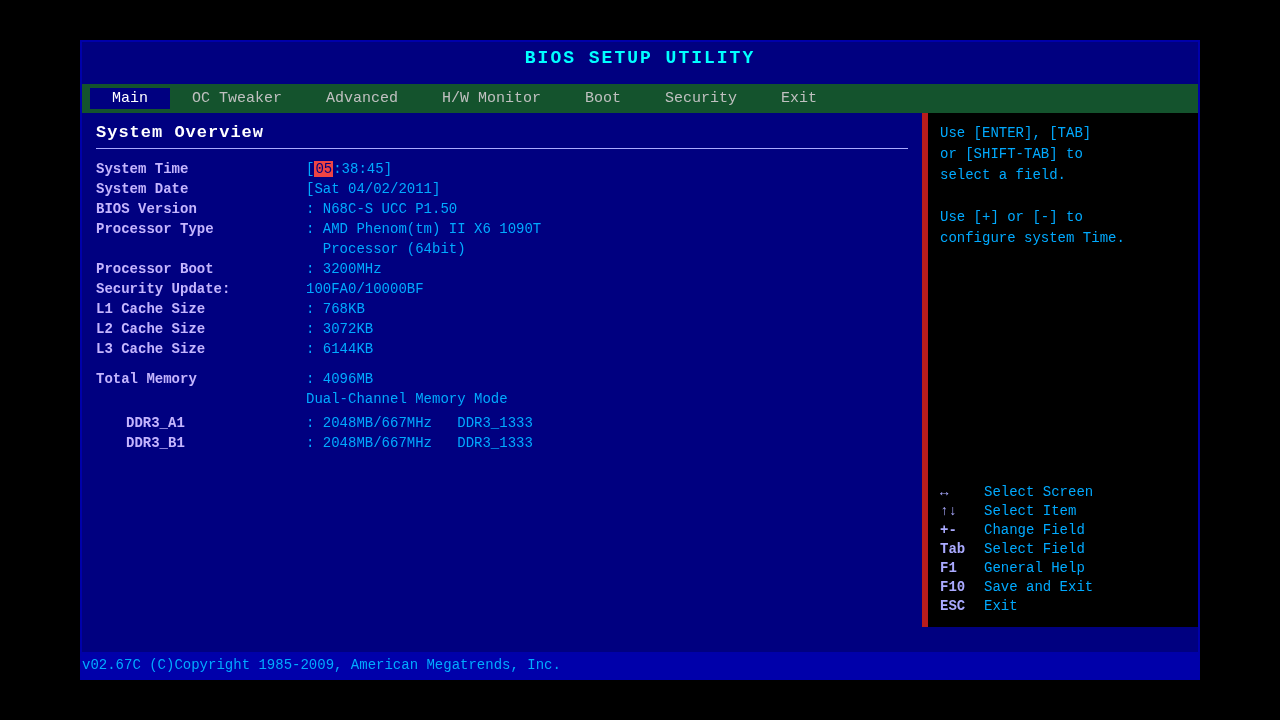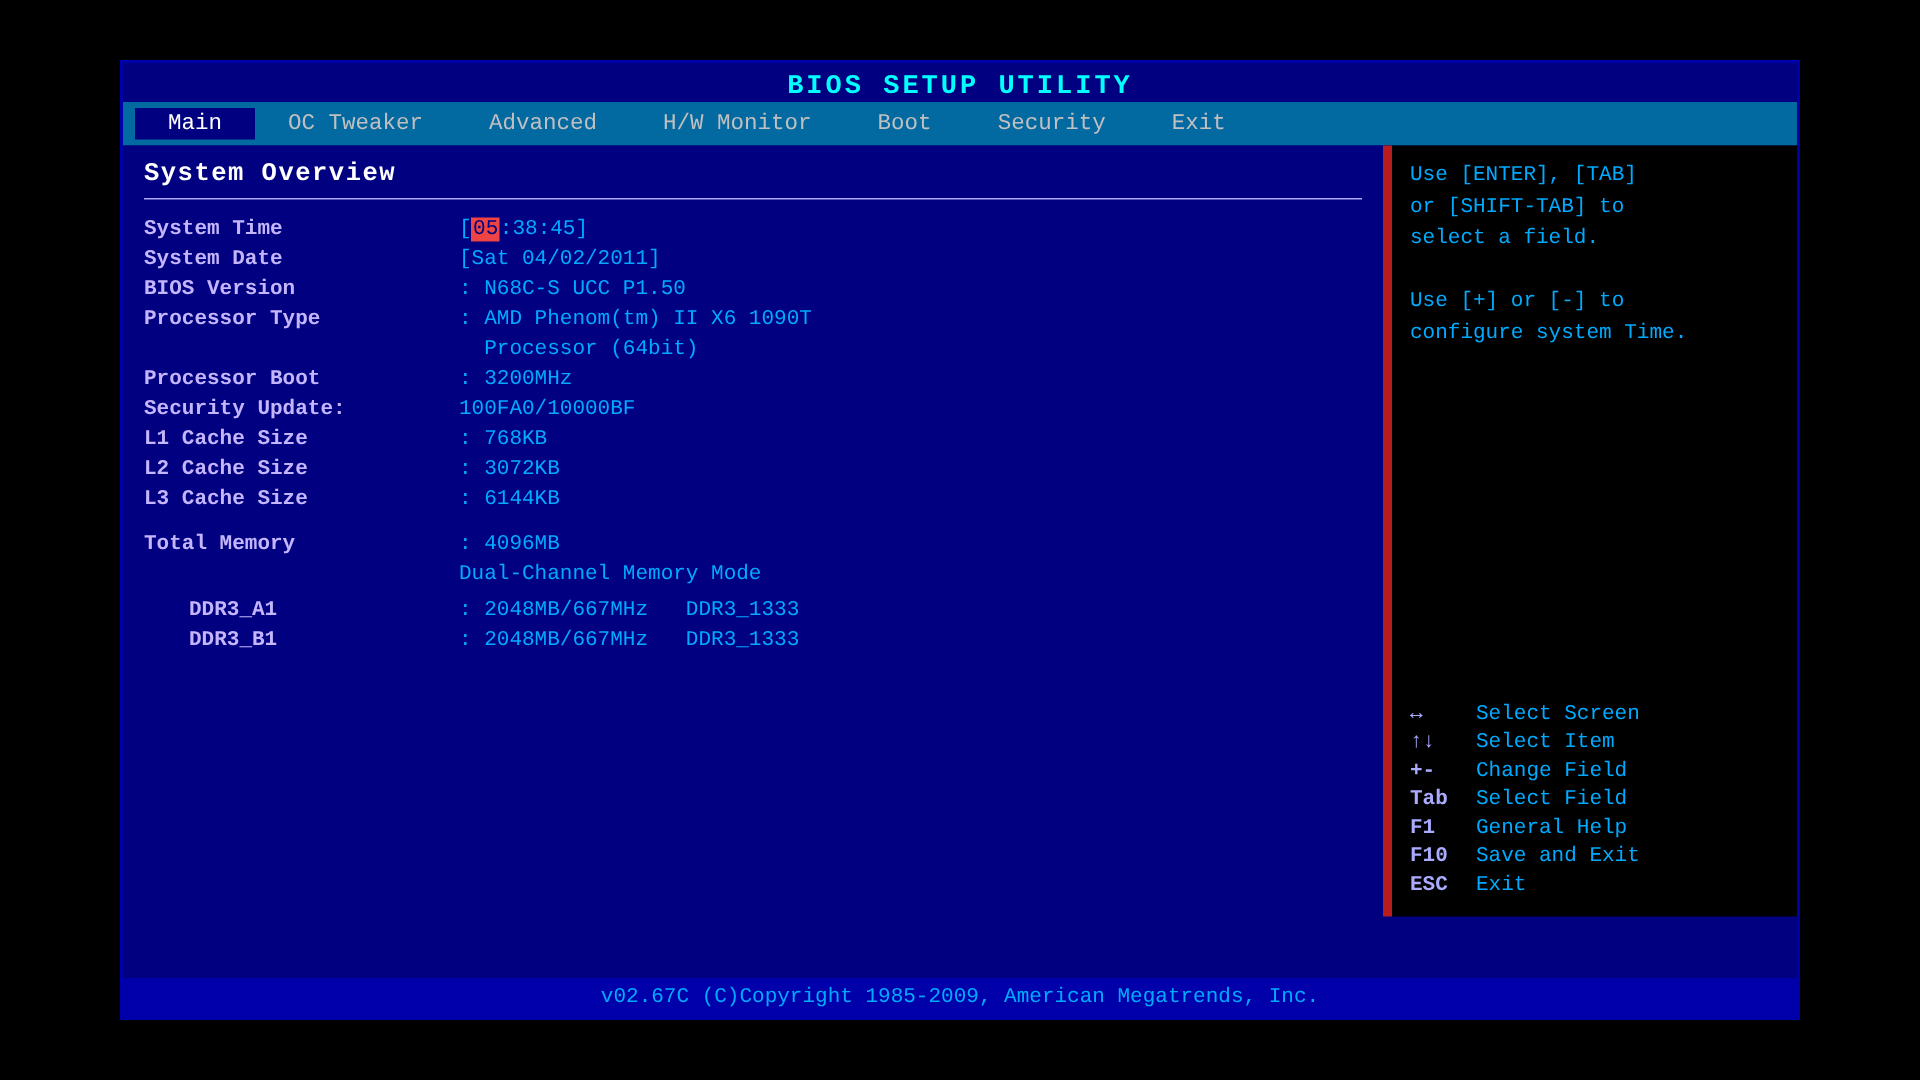--- a/index.html
+++ b/index.html
@@ -17,29 +17,29 @@
       width: 1120px;
       height: 640px;
       background: #000080;
       position: relative;
       border: 2px solid #0000aa;
     }
     
     .title-bar {
       background: #000080;
       text-align: center;
-      padding: 6px 0 0;
+      padding: 6px 0 16px;
       color: #00ffff;
       font-size: 18px;
       font-weight: bold;
       letter-spacing: 2px;
     }
     
     .nav-bar {
-      background: #0369a1;
+      background: #14532d;
       display: flex;
       flex-direction: row;
       padding: 4px 8px;
       gap: 0;
     }
     .nav-item {
       color: #c0c0c0;
       font-size: 15px;
       padding: 2px 22px;
       cursor: pointer;
@@ -125,21 +125,20 @@
       min-width: 44px;
       color: #aaaaff;
       font-weight: bold;
     }
     .key-desc {
       color: #00aaff;
     }
     
     .footer {
       background: #0000aa;
-      text-align: center;
       color: #00aaff;
       font-size: 14px;
       padding: 5px 0;
       position: absolute;
       bottom: 0;
       left: 0;
       right: 0;
     }
   </style>
 </head>

